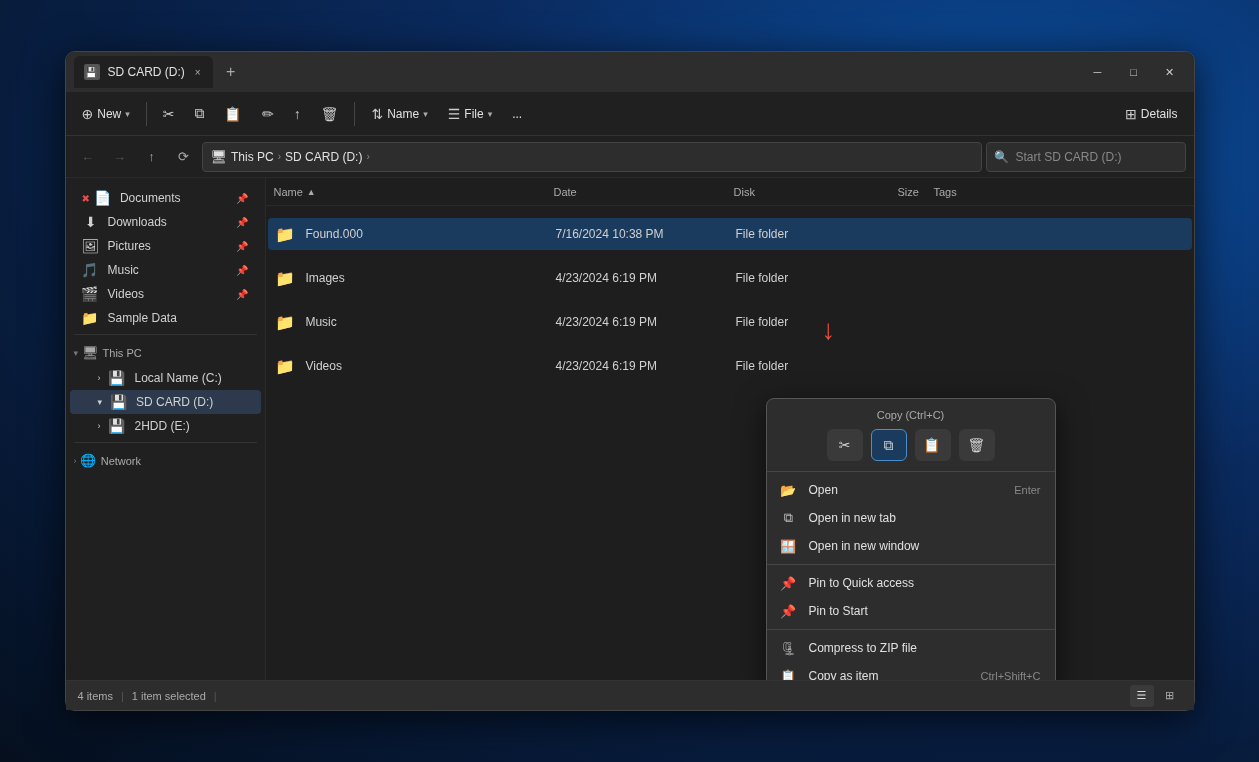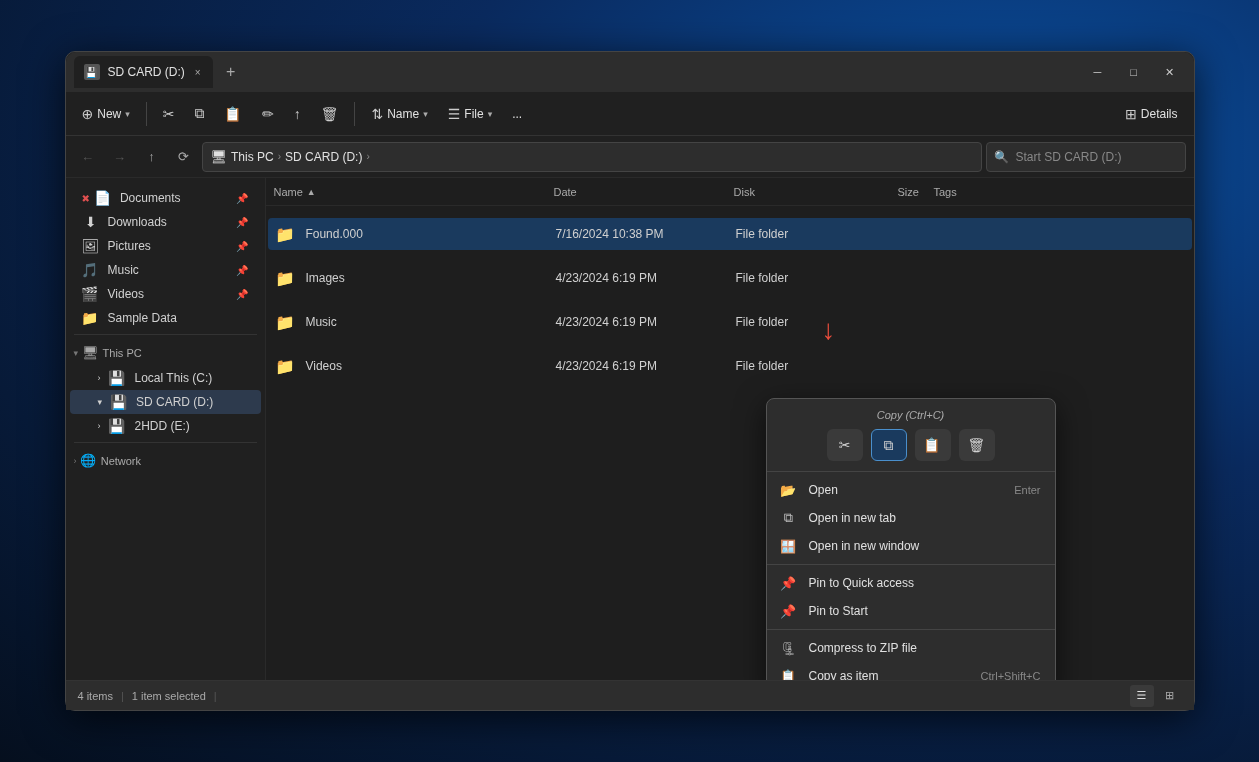--- a/index.html
+++ b/index.html
@@ -324,21 +324,20 @@
       box-shadow: 0 8px 30px rgba(0,0,0,0.6);
       z-index: 100;
       padding: 6px 0;
     }
     .ctx-header {
       display: flex;
       align-items: center;
       justify-content: center;
       padding: 4px 8px 8px;
       gap: 4px;
-      font-style: italic;
     }
     .ctx-title {
       font-size: 11px;
       color: #aaa;
       text-align: center;
     }
     .ctx-icon-row {
       display: flex;
       align-items: center;
       justify-content: center;
@@ -521,21 +520,21 @@
       <div class="sidebar-sep"></div>
 
       <div class="sidebar-section">
         <span class="arrow">▾</span>
         <span style="font-size:13px;">🖥</span>
         <span>This PC</span>
       </div>
       <div class="sidebar-item" style="padding-left:28px;">
         <span class="arrow" style="font-size:9px;">›</span>
         <span class="sidebar-icon">💾</span>
-        <span>Local This (C:)</span>
+        <span>Local Name (C:)</span>
       </div>
       <div class="sidebar-item active" style="padding-left:28px;">
         <span class="arrow" style="font-size:9px;">▾</span>
         <span class="sidebar-icon">💾</span>
         <span>SD CARD (D:)</span>
       </div>
       <div class="sidebar-item" style="padding-left:28px;">
         <span class="arrow" style="font-size:9px;">›</span>
         <span class="sidebar-icon">💾</span>
         <span>2HDD (E:)</span>

